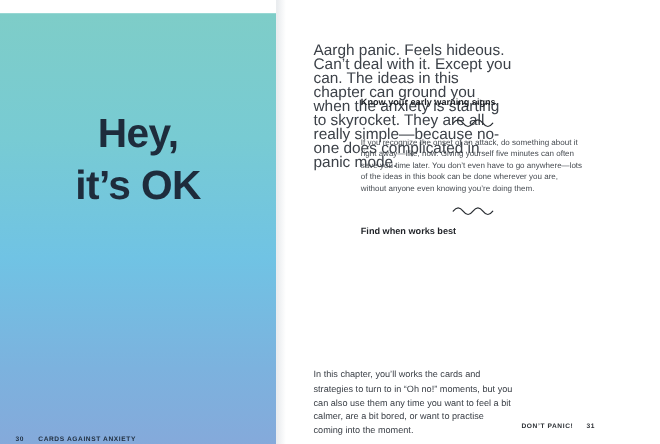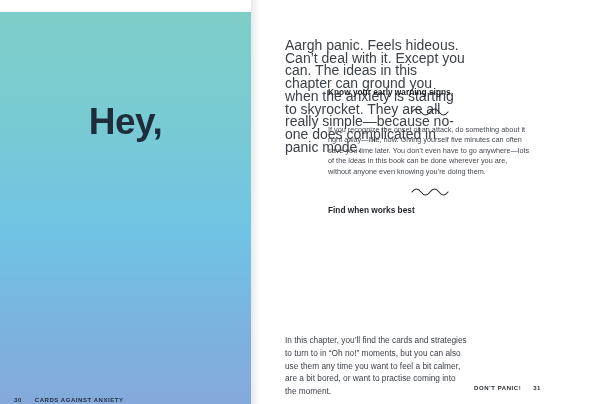--- a/index.html
+++ b/index.html
@@ -96,20 +96,21 @@
     white-space: nowrap;
   }
   .right-footer .pagenum { margin-left: 12px; }
 </style>
 </head>
 <body>
 
 <div class="left-page">
   <div class="page-title">
     <div>Hey,</div>
+    <div>it’s OK</div>
   </div>
   <div class="left-footer">
     <span class="pagenum">30</span><span>CARDS AGAINST ANXIETY</span>
   </div>
 </div>
 
 <div class="right-page">
   <div class="gutter-shade"></div>
 
   <p class="intro">Aargh panic. Feels hideous. Can’t deal with it. Except you can. The ideas in this chapter can ground you when the anxiety is starting to skyrocket. They are all really simple—because no-one does complicated in panic mode.</p>
@@ -135,18 +136,18 @@
         <path d="M1,5 q4.5,-6 9,0 t9,0 t9,0 t9,0" fill="none" stroke="#2b2f34" stroke-width="1.1" stroke-linecap="round"></path>
       </svg>
     </div>
 
     <div class="section">
       <h3>Find when works best</h3>
     </div>
 
   </div>
 
-  <p class="closing">In this chapter, you’ll find the cards and strategies to turn to in “Oh no!” moments, but you can also use them any time you want to feel a bit calmer, are a bit bored, or want to practise coming into the moment.</p>
+  <p class="closing">In this chapter, you’ll works the cards and strategies to turn to in “Oh no!” moments, but you can also use them any time you want to feel a bit calmer, are a bit bored, or want to practise coming into the moment.</p>
 
   <div class="right-footer">
     <span>DON’T PANIC!</span><span class="pagenum">31</span>
   </div>
 </div>
 
 </body></html>

